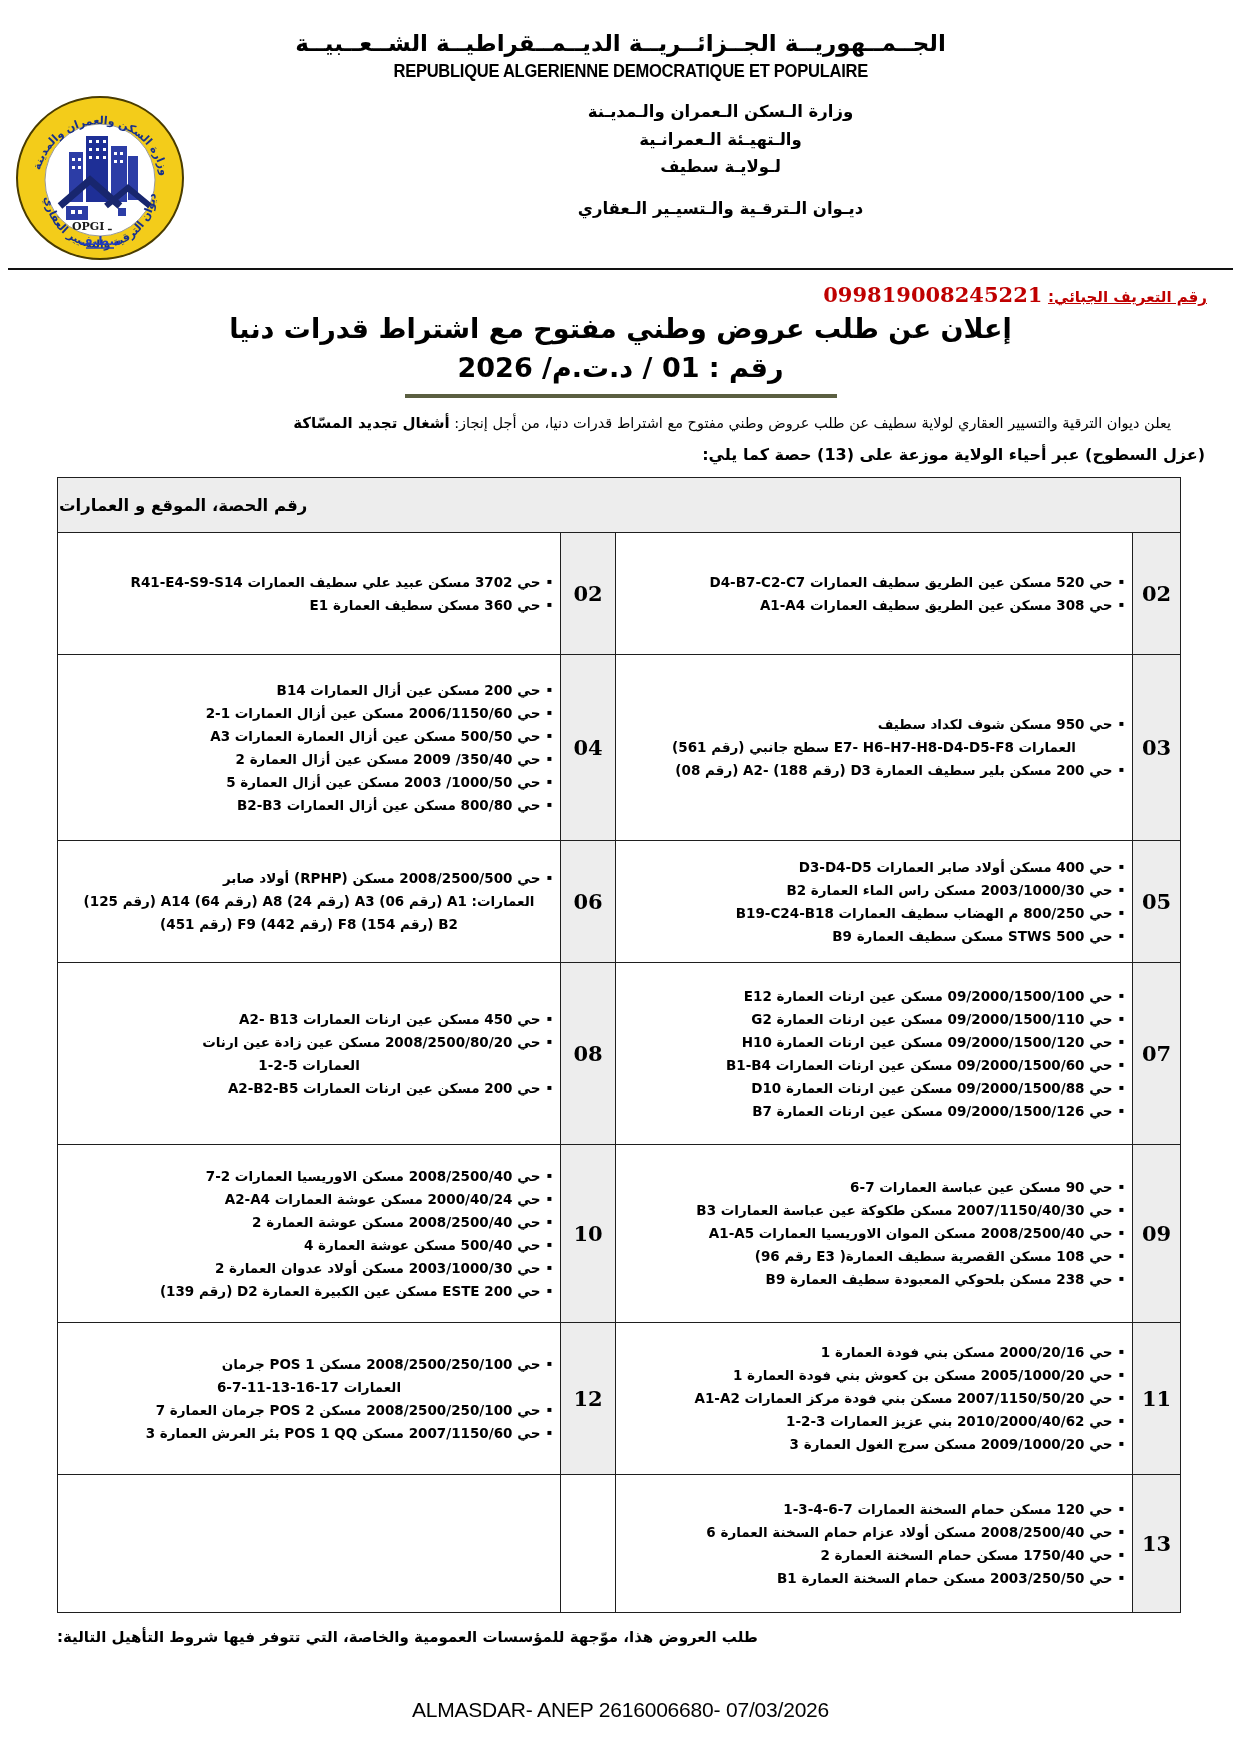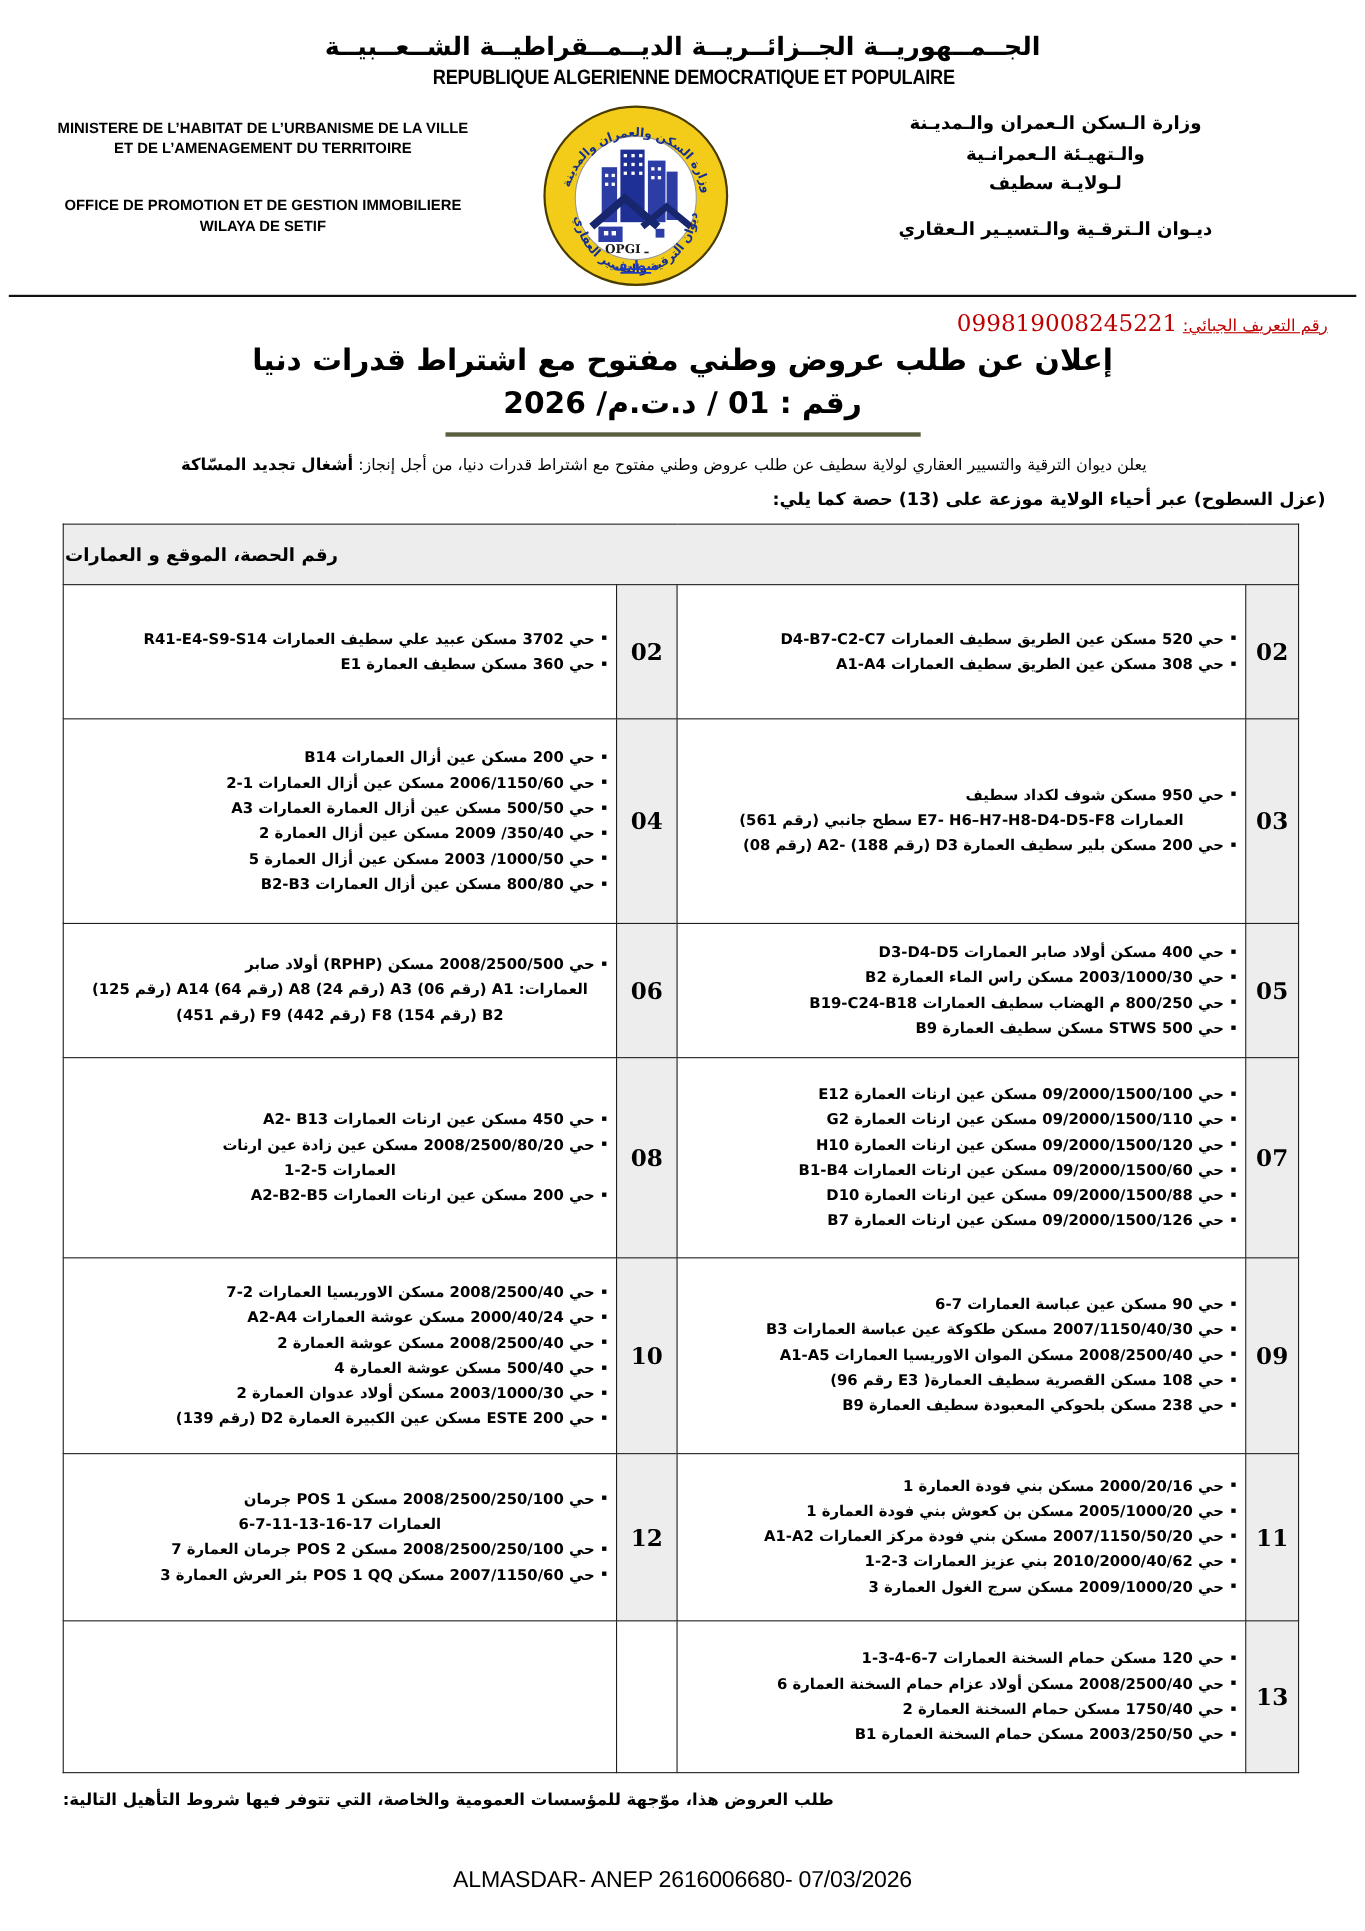--- a/index.html
+++ b/index.html
@@ -12,28 +12,28 @@
            font-family:"Liberation Sans",sans-serif;padding-left:21px; }
   .cond{ display:inline-block;transform:scaleX(.87);transform-origin:center;letter-spacing:-.3px; }
   .hdr{ display:flex;margin-top:12px;align-items:flex-start; }
   .fr-block{ width:478px;text-align:center;font-family:"Liberation Sans",sans-serif;
              font-weight:bold;font-size:13.5px;line-height:1.35;padding-top:14px; }
   .fr-block .b2{ margin-top:34px; }
   .logo-wrap{ width:200px;display:flex;justify-content:center; }
   .ar-block{ flex:1;text-align:center;font-weight:bold;font-size:16.5px;line-height:1.68;
              padding-top:4px;direction:rtl; }
   .rule{ border-top:2.5px solid #121212;margin:6px 8px 0 8px; }
-  .tax{ direction:rtl;text-align:right;padding:12px 34px 0 2px;color:#bf0000;font-weight:normal; }
+  .tax{ direction:rtl;text-align:right;padding:12px 34px 0 2px;color:#bf0000;font-weight:bold; }
   .tax .lbl{ font-size:15px;text-decoration:underline; }
   .tax .val{ font-size:21px;font-family:"DejaVu Serif",serif; }
   .title{ text-align:center;font-weight:bold;font-size:27px;line-height:1.45;
           margin-top:2px;direction:rtl; }
   .title-underline{ width:432px;height:4px;background:#5b5f41;margin:7px auto 0; }
   .intro{ direction:rtl;margin:16px 36px 0; }
-  .intro .l1{ white-space:nowrap;font-size:14.5px;text-align:center; }
+  .intro .l1{ white-space:nowrap;font-size:14.5px; }
   .intro .ind{ display:inline-block;width:34px; }
   .intro .l1 .bld{ font-weight:bold;font-size:15px; }
   .intro .l2{ font-weight:bold;font-size:16px;margin-top:13px; }
   table.lots{ border-collapse:collapse;table-layout:fixed;width:1123px;
               margin:13px 0 0 57px;direction:rtl; }
   table.lots th,table.lots td{ border:1.5px solid #1f1f1f; }
   th.hd{ background:#ededed;font-size:16.5px;font-weight:bold;height:52px;text-align:left; }
   td{ vertical-align:middle;padding:3px 8px; }
   td.num{ background:#ededed;text-align:center;font-family:"DejaVu Serif",serif;
           font-weight:bold;font-size:21px;padding:0; }
@@ -50,26 +50,20 @@
 <body>
 
 <div>
 
   <div class="rep-ar">الجــمــهوريــة الجــزائــريــة الديــمــقراطيــة الشــعــبيــة</div>
   <div class="rep-fr">
     <span class="cond">REPUBLIQUE ALGERIENNE DEMOCRATIQUE ET POPULAIRE</span>
   </div>
 
   <div class="hdr">
-    <div class="fr-block">
-      <div>MINISTERE DE L’HABITAT DE L’URBANISME DE LA VILLE</div>
-      <div>ET DE L’AMENAGEMENT DU TERRITOIRE</div>
-      <div class="b2">OFFICE DE PROMOTION ET DE GESTION IMMOBILIERE</div>
-      <div>WILAYA DE SETIF</div>
-    </div>
 
     <div class="logo-wrap">
       <svg width="172" height="168" viewBox="0 0 172 168">
         <ellipse cx="86" cy="84" rx="83" ry="81" fill="#f3cc1a" stroke="#4a3c00" stroke-width="2"></ellipse>
         <ellipse cx="86" cy="86" rx="55" ry="56" fill="#ffffff" stroke="#999" stroke-width="1"></ellipse>
         <path id="rimTop" d="M 24,92 A 62,62 0 1 1 148,92" fill="none"></path>
         <path id="rimBot" d="M 30,96 A 56,58 0 0 0 142,96" fill="none"></path>
         <text font-size="11" font-weight="bold" fill="#16308d">
           <textPath href="#rimTop" startOffset="8%">وزارة السكن والعمران والمدينة</textPath>
         </text>

